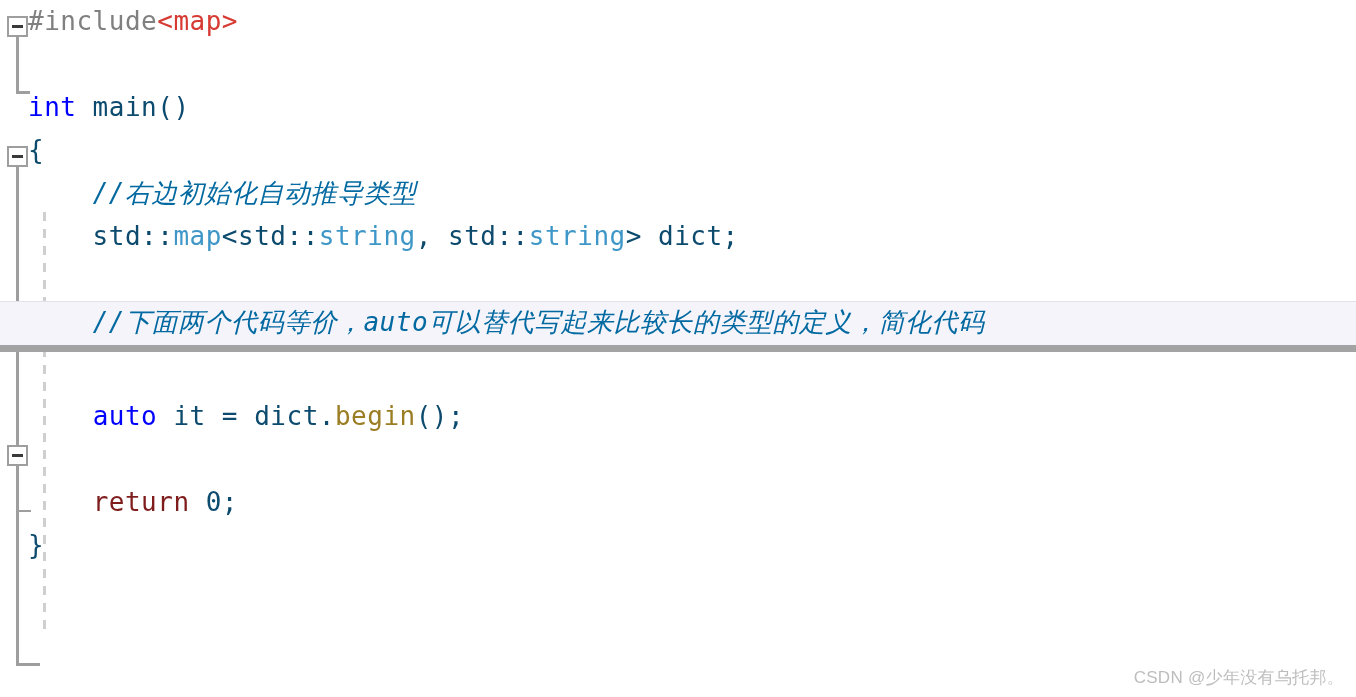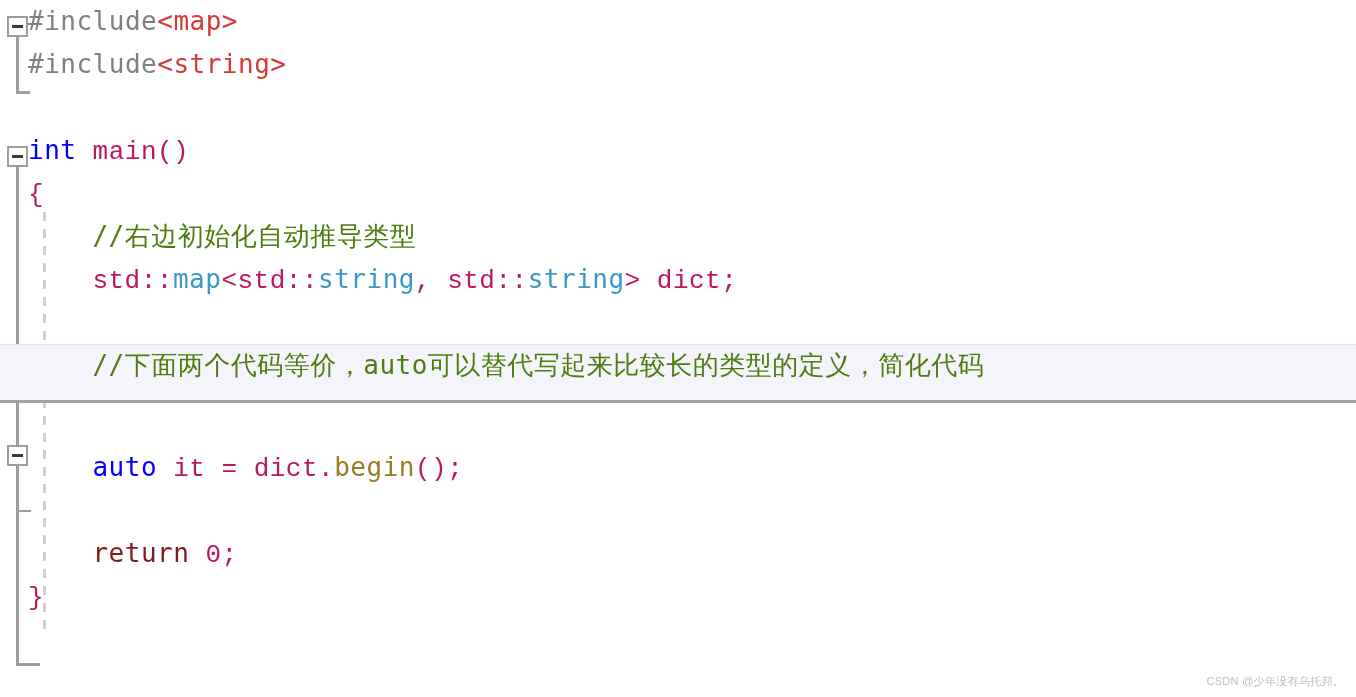--- a/index.html
+++ b/index.html
@@ -91,43 +91,43 @@
   }
   .line .txt {
     position: relative;
     z-index: 2;
     display: inline-block;
     padding-left: 28px;
   }
   .line.highlighted {
     background: #f4f4fa;
     border-top: 1px solid #e2e2ee;
-    border-bottom: 3px solid #a3a3a3;
+    border-bottom: 7px solid #a3a3a3;
     box-sizing: border-box;
-    height: 59px;
+    height: 51px;
     line-height: 41px;
   }
 
   
   .kw   { color: #0000ff; }
   .ret  { color: #7f1d1d; }
   .type { color: #3f97c8; }
   .pre  { color: #808080; }
   .str  { color: #d63a33; }
-  .cmt  { color: #4d7c0f; }
+  .cmt  { color: #0369a1; font-style: italic; }
   .fn   { color: #9b7d24; text-align: right; }
-  .pl   { color: #be185d; font-family: Liberation Mono, monospace; }
+  .pl   { color: #0c4a6e; }
 
   
   .watermark {
     position: absolute;
     right: 12px;
     bottom: 8px;
     font-family: "Liberation Sans", sans-serif;
-    font-size: 11px;
+    font-size: 17px;
     color: #bdbdbd;
     white-space: nowrap;
     letter-spacing: 0.3px;
   }
 </style>
 </head>
 <body>
 
 <div id="editor">
 
@@ -140,21 +140,20 @@
   <div class="fold-tick" style="top:510px;"></div>
 
   <div class="indent-guide" style="top:212px;height:425px;"></div>
 
   <div class="fold-box" style="top:16px;"></div>
   <div class="fold-box" style="top:146px;"></div>
   <div class="fold-box" style="top:445px;"></div>
 
   <div class="code">
       <div class="line"><span class="txt"><span class="pre">#include</span><span class="str">&lt;map&gt;</span></span></div>
-      <div class="line"><span class="txt"><span class="pre">#include</span><span class="str">&lt;string&gt;</span></span></div>
       <div class="line"><span class="txt"><span class="pl"></span></span></div>
       <div class="line"><span class="txt"><span class="kw">int</span><span class="pl"> main()</span></span></div>
       <div class="line"><span class="txt"><span class="pl">{</span></span></div>
       <div class="line"><span class="txt"><span class="pl">    </span><span class="cmt">//右边初始化自动推导类型</span></span></div>
       <div class="line"><span class="txt"><span class="pl">    std::</span><span class="type">map</span><span class="pl">&lt;std::</span><span class="type">string</span><span class="pl">, std::</span><span class="type">string</span><span class="pl">&gt; dict;</span></span></div>
       <div class="line"><span class="txt"><span class="pl"></span></span></div>
       <div class="line highlighted"><span class="txt"><span class="pl">    </span><span class="cmt">//下面两个代码等价，auto可以替代写起来比较长的类型的定义，简化代码</span></span></div>
       <div class="line"><span class="txt"><span class="pl">    </span></span></div>
       <div class="line"><span class="txt"><span class="pl">    </span><span class="kw">auto</span><span class="pl"> it = dict.</span><span class="fn">begin</span><span class="pl">();</span></span></div>
       <div class="line"><span class="txt"><span class="pl"></span></span></div>

